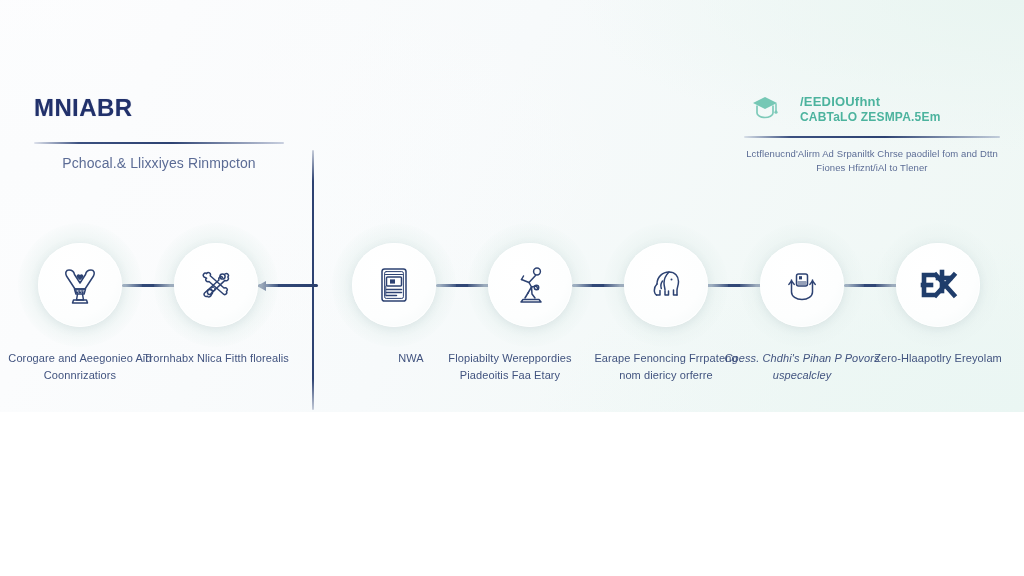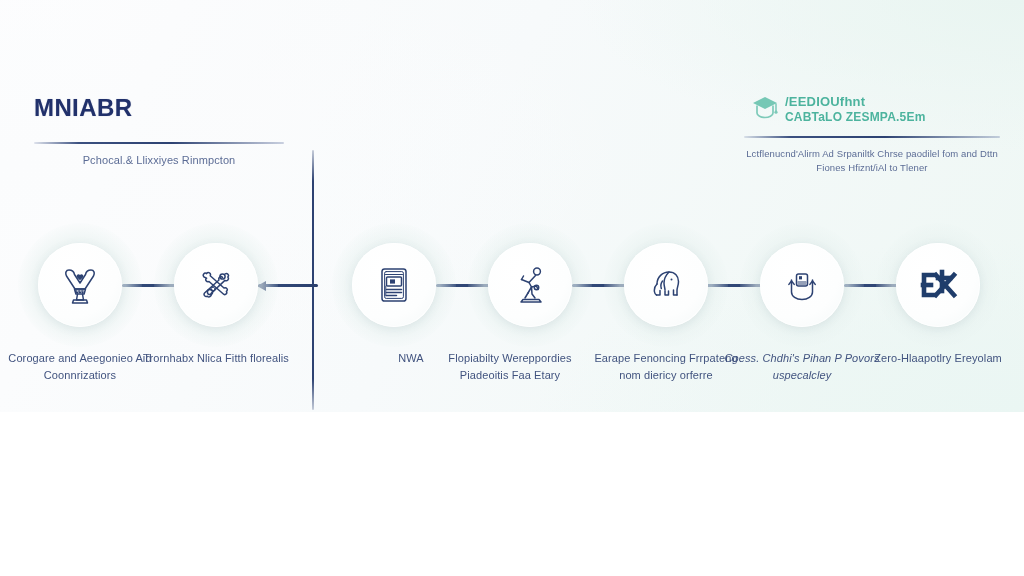--- a/index.html
+++ b/index.html
@@ -42,39 +42,39 @@
   }
   .rule {
     height: 2px;
     margin-top: 22px;
     background: linear-gradient(90deg, rgba(58,80,140,.15) 0%, #3b5080 18%, #2d4272 55%, rgba(58,80,140,.25) 100%);
     border-radius: 2px;
     filter: blur(.2px);
   }
   .hdr-sub {
     margin-top: 9px;
-    font-size: 11px;
+    font-size: 14px;
     color: #4a5c8a;
     text-align: center;
     line-height: 1.45;
     letter-spacing: .1px;
     opacity: .9;
   }
 
   .hdr-right {
     position: absolute;
     left: 744px;
     top: 92px;
     width: 256px;
   }
   .brand-row {
     display: flex;
     align-items: center;
     justify-content: flex-start;
-    gap: 5px;
+    gap: 20px;
     padding-left: 6px;
   }
   .brand-mark { flex: 0 0 auto; opacity: .88; }
   .brand-text {
     font-size: 13px;
     font-weight: bold;
     color: #3fae97;
     line-height: 1.18;
     letter-spacing: .2px;
     opacity: .92;

